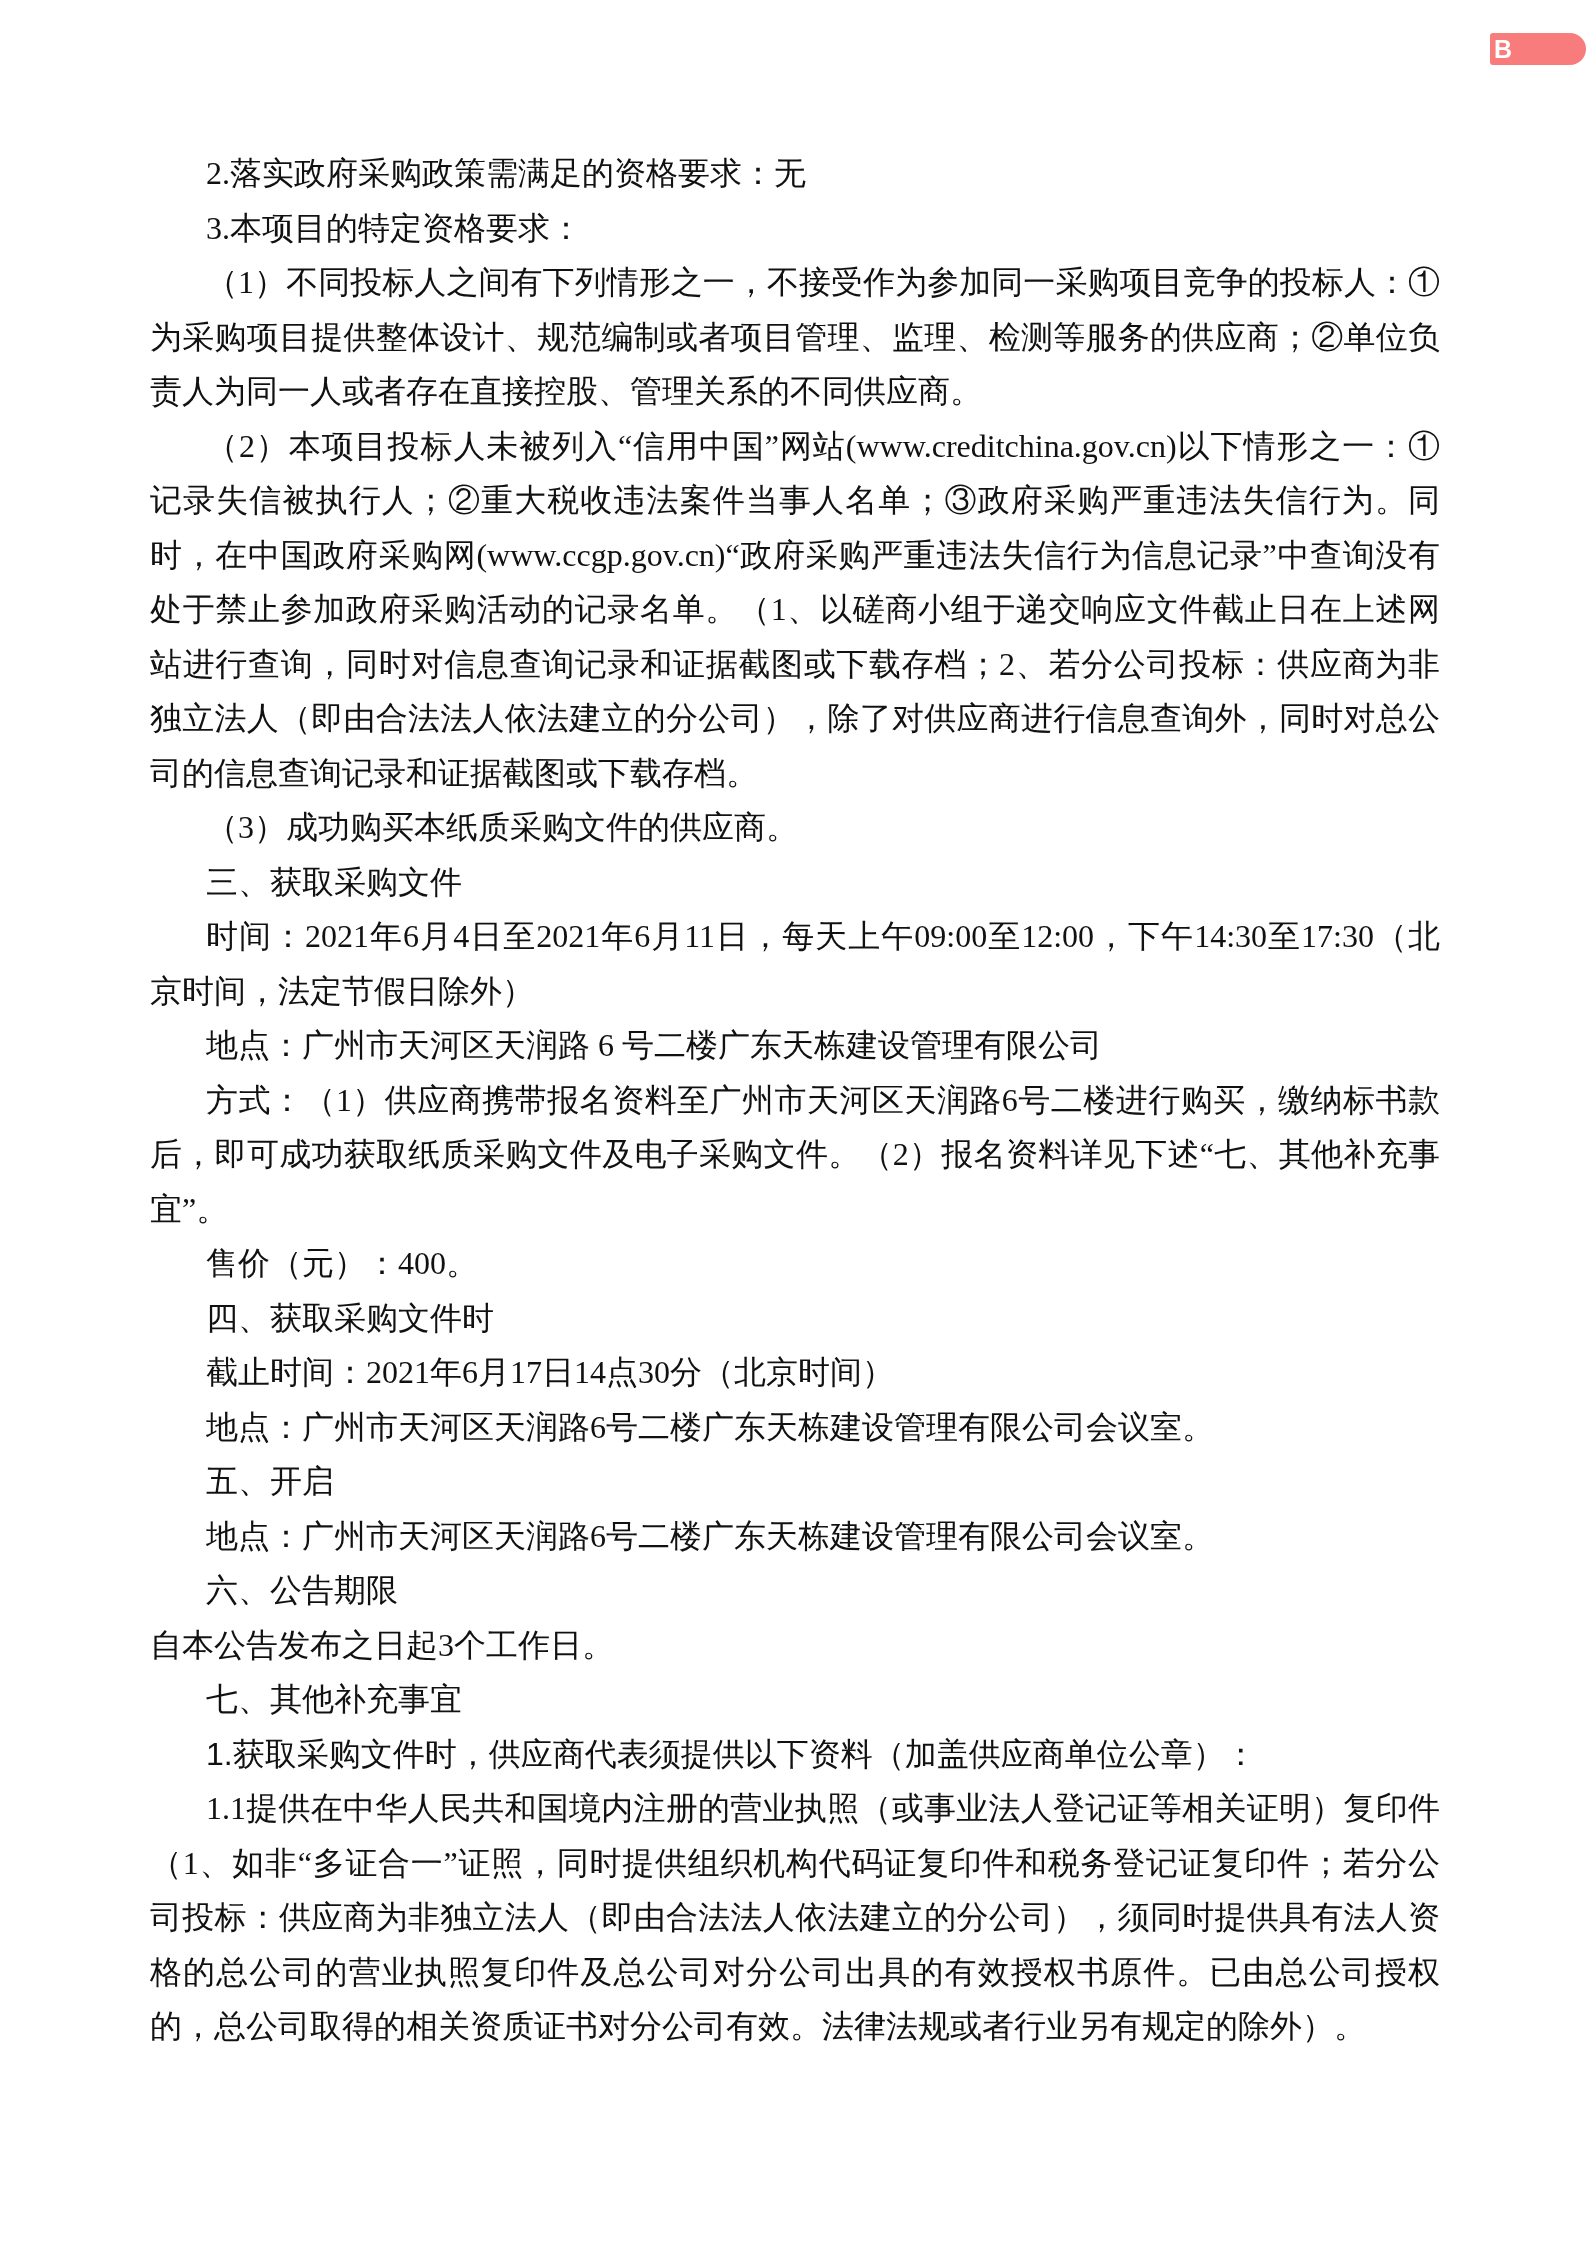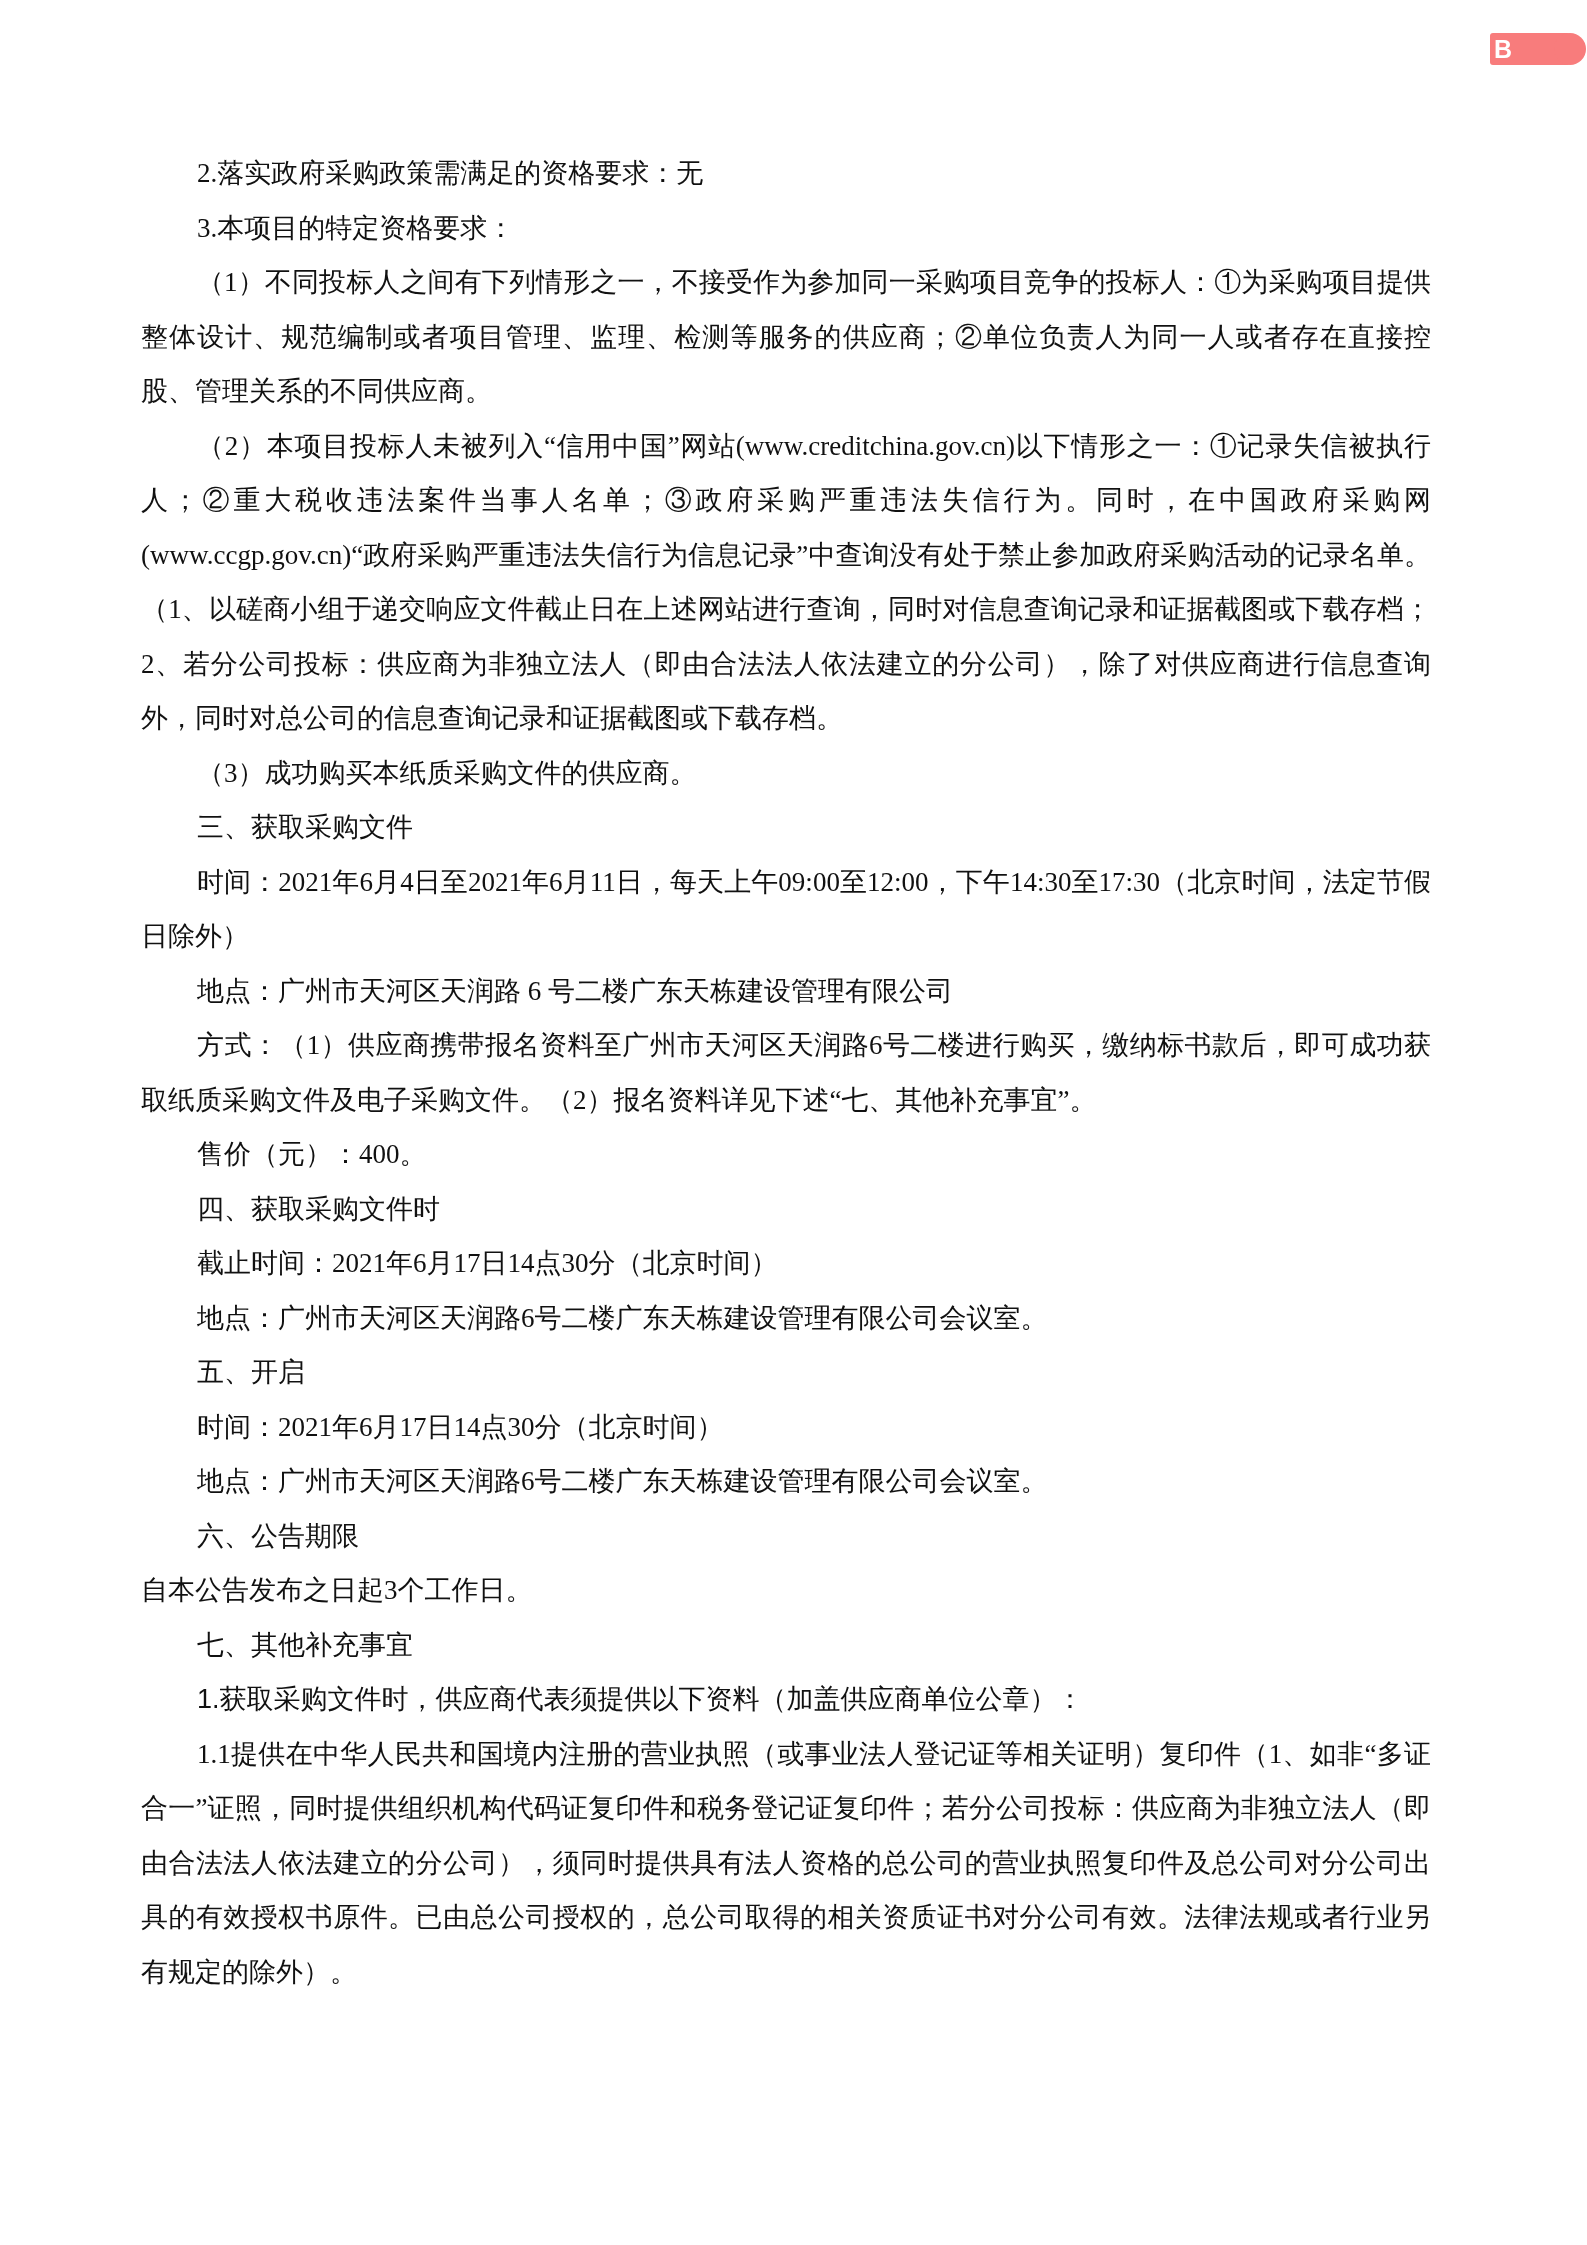--- a/index.html
+++ b/index.html
@@ -39,24 +39,24 @@
     height: 32px;
     line-height: 32px;
     font-family: "Liberation Sans", "DejaVu Sans", sans-serif;
     font-weight: 700;
     font-size: 25px;
     color: #ffffff;
   }
   
   .doc {
     position: absolute;
-    left: 141px;
+    left: 150px;
     top: 146px;
     width: 1290px;
-    font-size: 27px;
+    font-size: 32px;
     line-height: 54.5px;
     text-align: justify;
   }
   .doc p { margin: 0; }
   .doc p.indent { text-indent: 56px; }
   .doc p.heading,
   .doc p.bold-body {
     font-family: "Liberation Sans", "DejaVu Sans", sans-serif;
     font-weight: 400;
   }
@@ -80,21 +80,20 @@
       <p class="body indent">（3）成功购买本纸质采购文件的供应商。</p>
       <p class="heading indent">三、获取采购文件</p>
       <p class="body indent">时间：2021年6月4日至2021年6月11日，每天上午09:00至12:00，下午14:30至17:30（北京时间，法定节假日除外）</p>
       <p class="body indent">地点：广州市天河区天润路 6 号二楼广东天栋建设管理有限公司</p>
       <p class="body indent">方式：（1）供应商携带报名资料至广州市天河区天润路6号二楼进行购买，缴纳标书款后，即可成功获取纸质采购文件及电子采购文件。（2）报名资料详见下述“七、其他补充事宜”。</p>
       <p class="body indent">售价（元）：400。</p>
       <p class="heading indent">四、获取采购文件时</p>
       <p class="body indent">截止时间：2021年6月17日14点30分（北京时间）</p>
       <p class="body indent">地点：广州市天河区天润路6号二楼广东天栋建设管理有限公司会议室。</p>
       <p class="heading indent">五、开启</p>
-      <p class="body indent">时间：2021年6月17日14点30分（北京时间）</p>
       <p class="body indent">地点：广州市天河区天润路6号二楼广东天栋建设管理有限公司会议室。</p>
       <p class="heading indent">六、公告期限</p>
       <p class="body">自本公告发布之日起3个工作日。</p>
       <p class="heading indent">七、其他补充事宜</p>
       <p class="bold-body indent">1.获取采购文件时，供应商代表须提供以下资料（加盖供应商单位公章）：</p>
       <p class="body indent">1.1提供在中华人民共和国境内注册的营业执照（或事业法人登记证等相关证明）复印件（1、如非“多证合一”证照，同时提供组织机构代码证复印件和税务登记证复印件；若分公司投标：供应商为非独立法人（即由合法法人依法建立的分公司），须同时提供具有法人资格的总公司的营业执照复印件及总公司对分公司出具的有效授权书原件。已由总公司授权的，总公司取得的相关资质证书对分公司有效。法律法规或者行业另有规定的除外）。</p>
     </div>
 
 </div>
 

